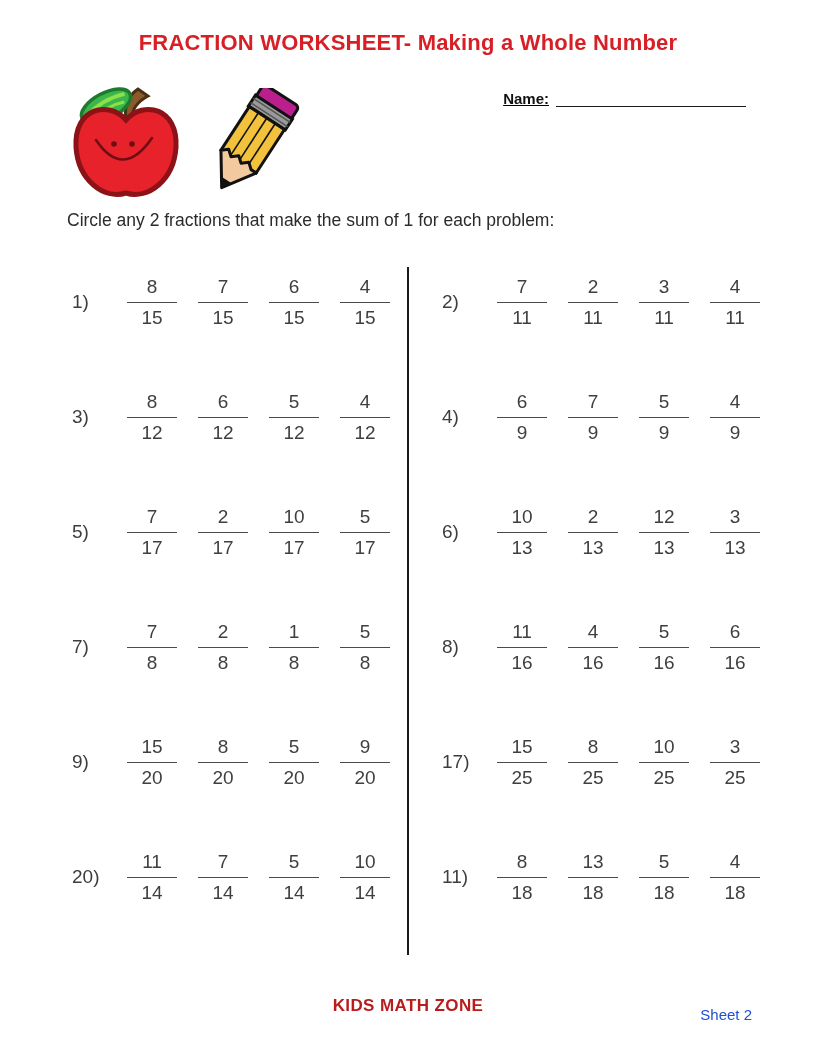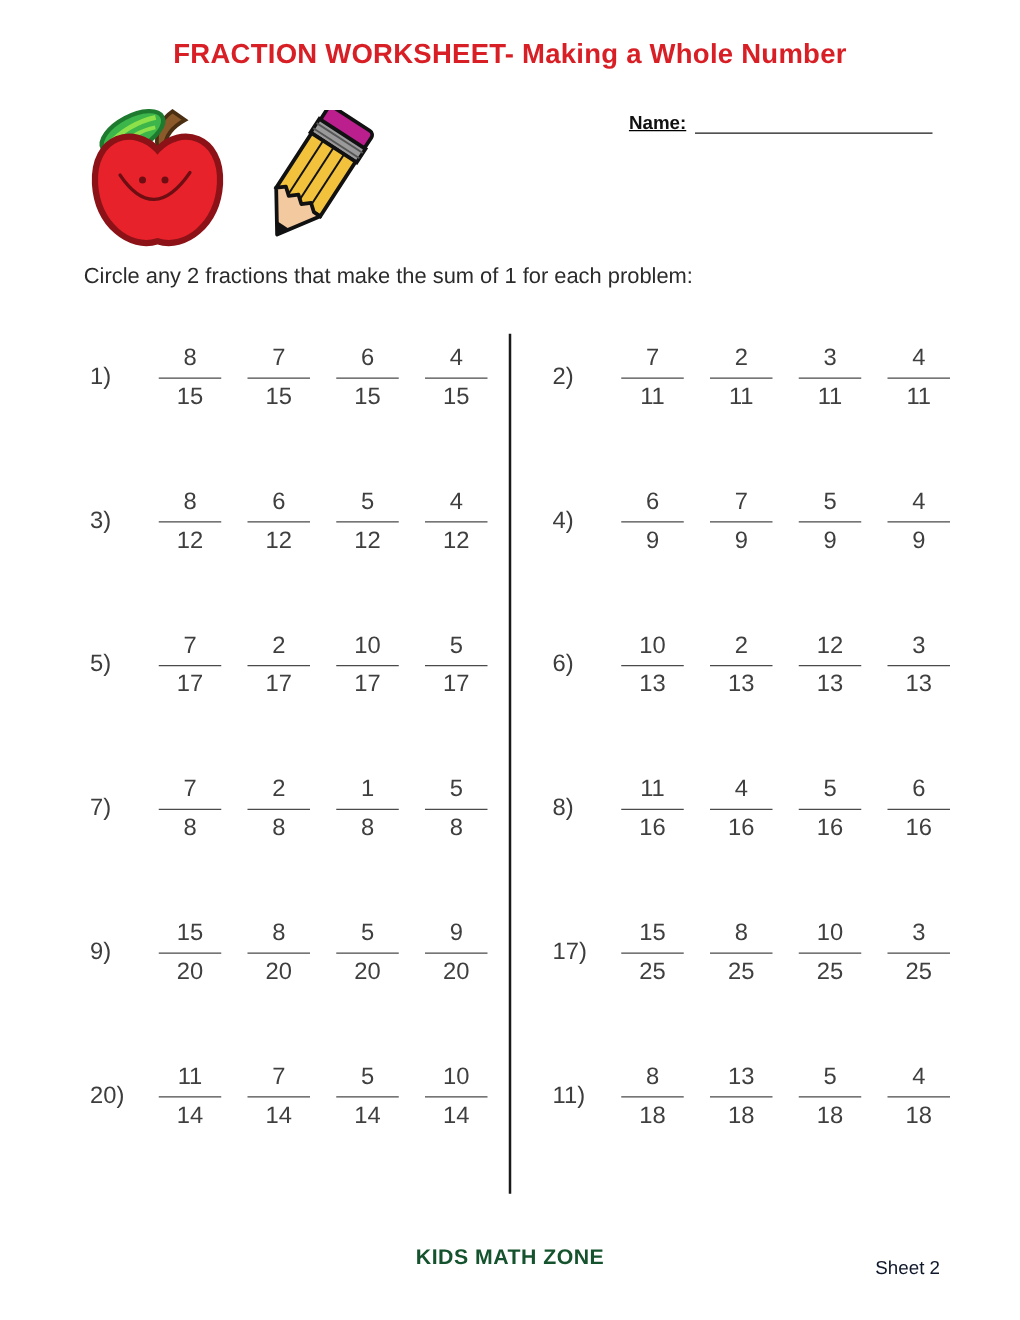--- a/index.html
+++ b/index.html
@@ -45,25 +45,25 @@
   .pnum{min-width:34px;font-size:19px;color:#3d3d3d;text-align:left;}
   .fraction{display:flex;flex-direction:column;width:50px;cursor:pointer;}
   .fraction .num{
     text-align:center;font-size:19px;color:#3f3f3f;
     padding-bottom:4px;border-bottom:1.8px solid #4a4a4a;
   }
   .fraction .den{text-align:center;font-size:19px;color:#3f3f3f;padding-top:4px;}
   
   .footer-brand{
     position:absolute;left:0;width:100%;top:996px;text-align:center;
-    font-size:17px;font-weight:bold;color:#14532d;letter-spacing:0.4px;
+    font-size:17px;font-weight:bold;color:#b91c1c;letter-spacing:0.4px;
   }
   .footer-sheet{
     position:absolute;top:1006px;right:64px;
-    font-size:15px;color:#0f172a;
+    font-size:15px;color:#1d4ed8;
   }
 </style>
 </head>
 <body>
 
 <div class="page">
 
   <div class="title">FRACTION WORKSHEET- Making a Whole Number</div>
 
   <div class="apple-wrap">

